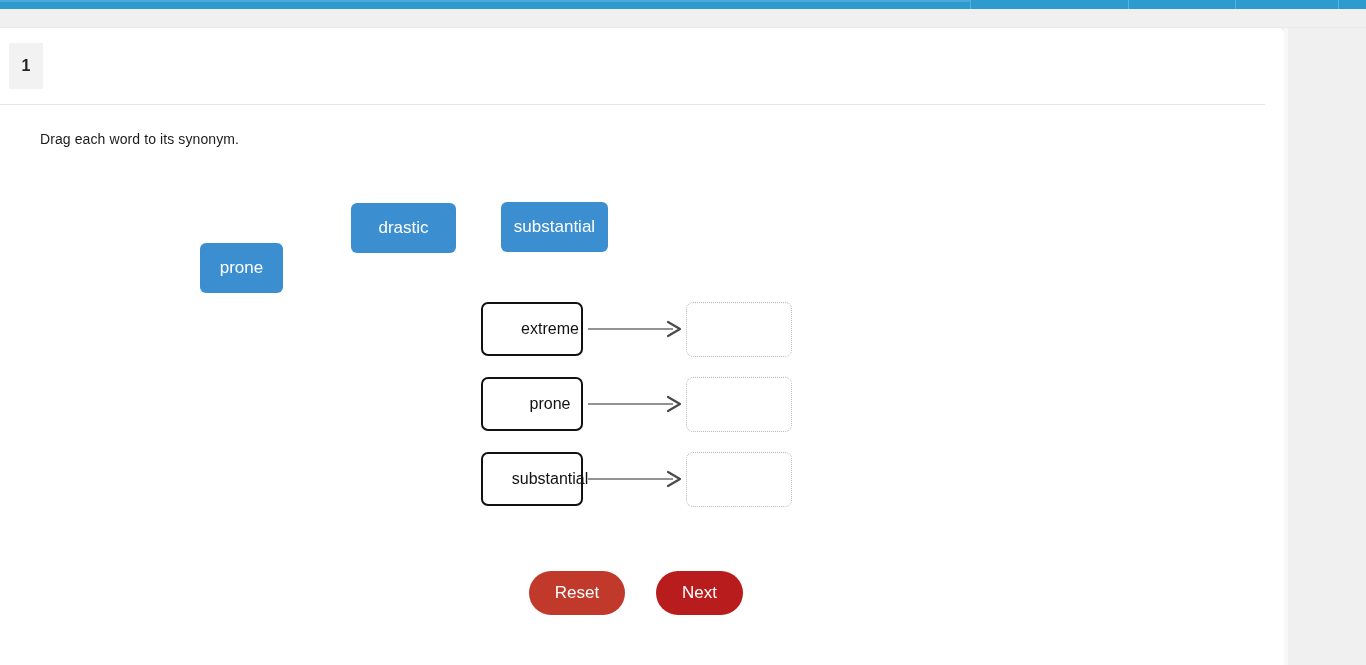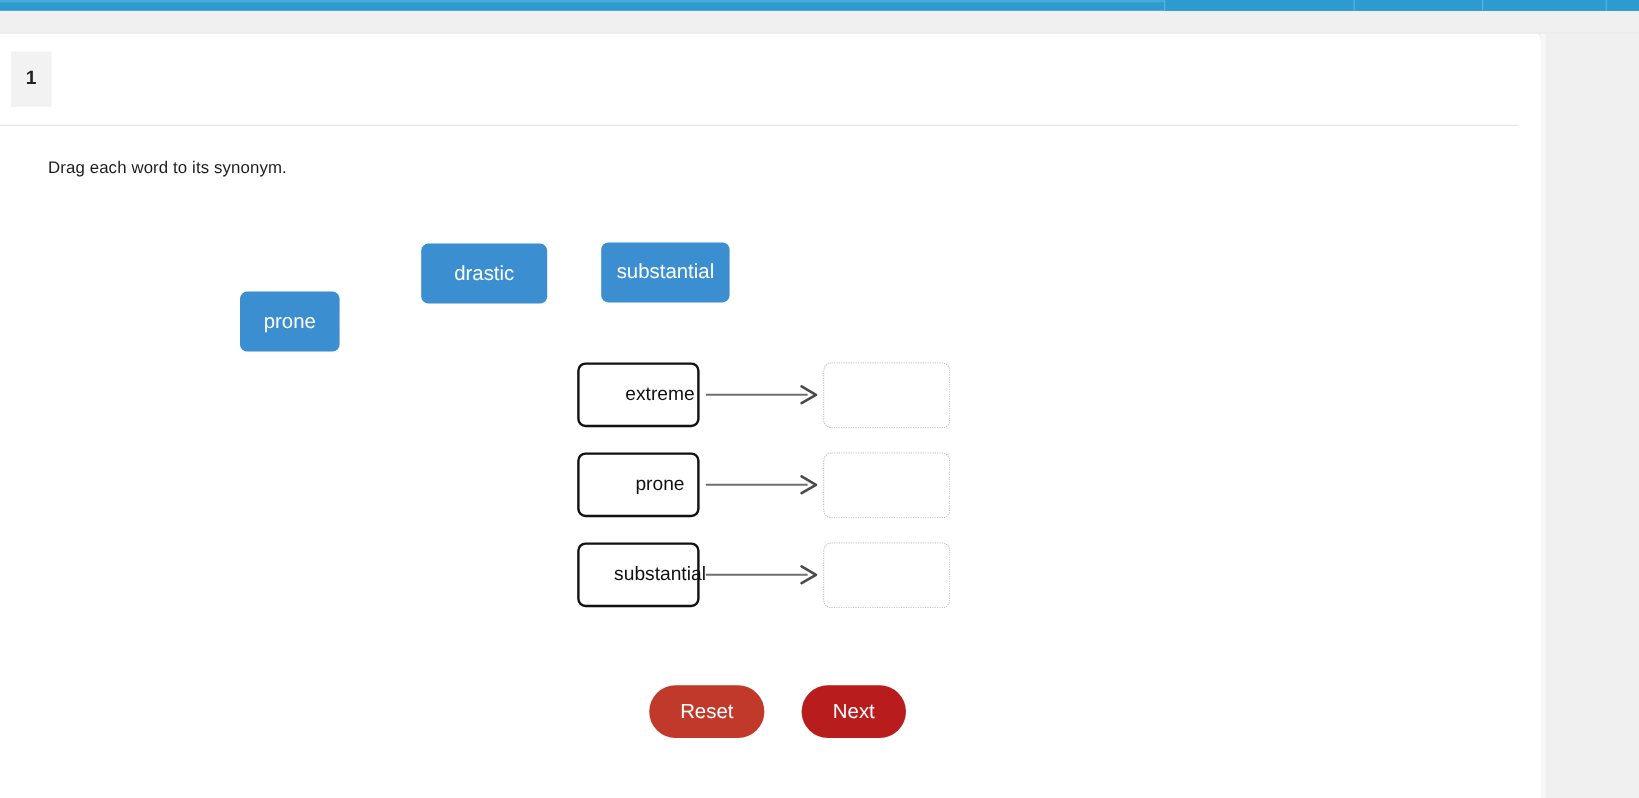--- a/index.html
+++ b/index.html
@@ -186,21 +186,21 @@
     height: 100%;
     line-height: 53px;
     text-align: center;
     font-size: 16px;
     color: #111;
   }
 
   
   #actions {
     position: absolute;
-    left: 12px;
+    left: 0;
     top: 544px;
     width: 1284px;
     height: 44px;
     padding-left: 28px;
   }
   .action-btn {
     position: absolute;
     height: 44px;
     border: none;
     border-radius: 22px;

